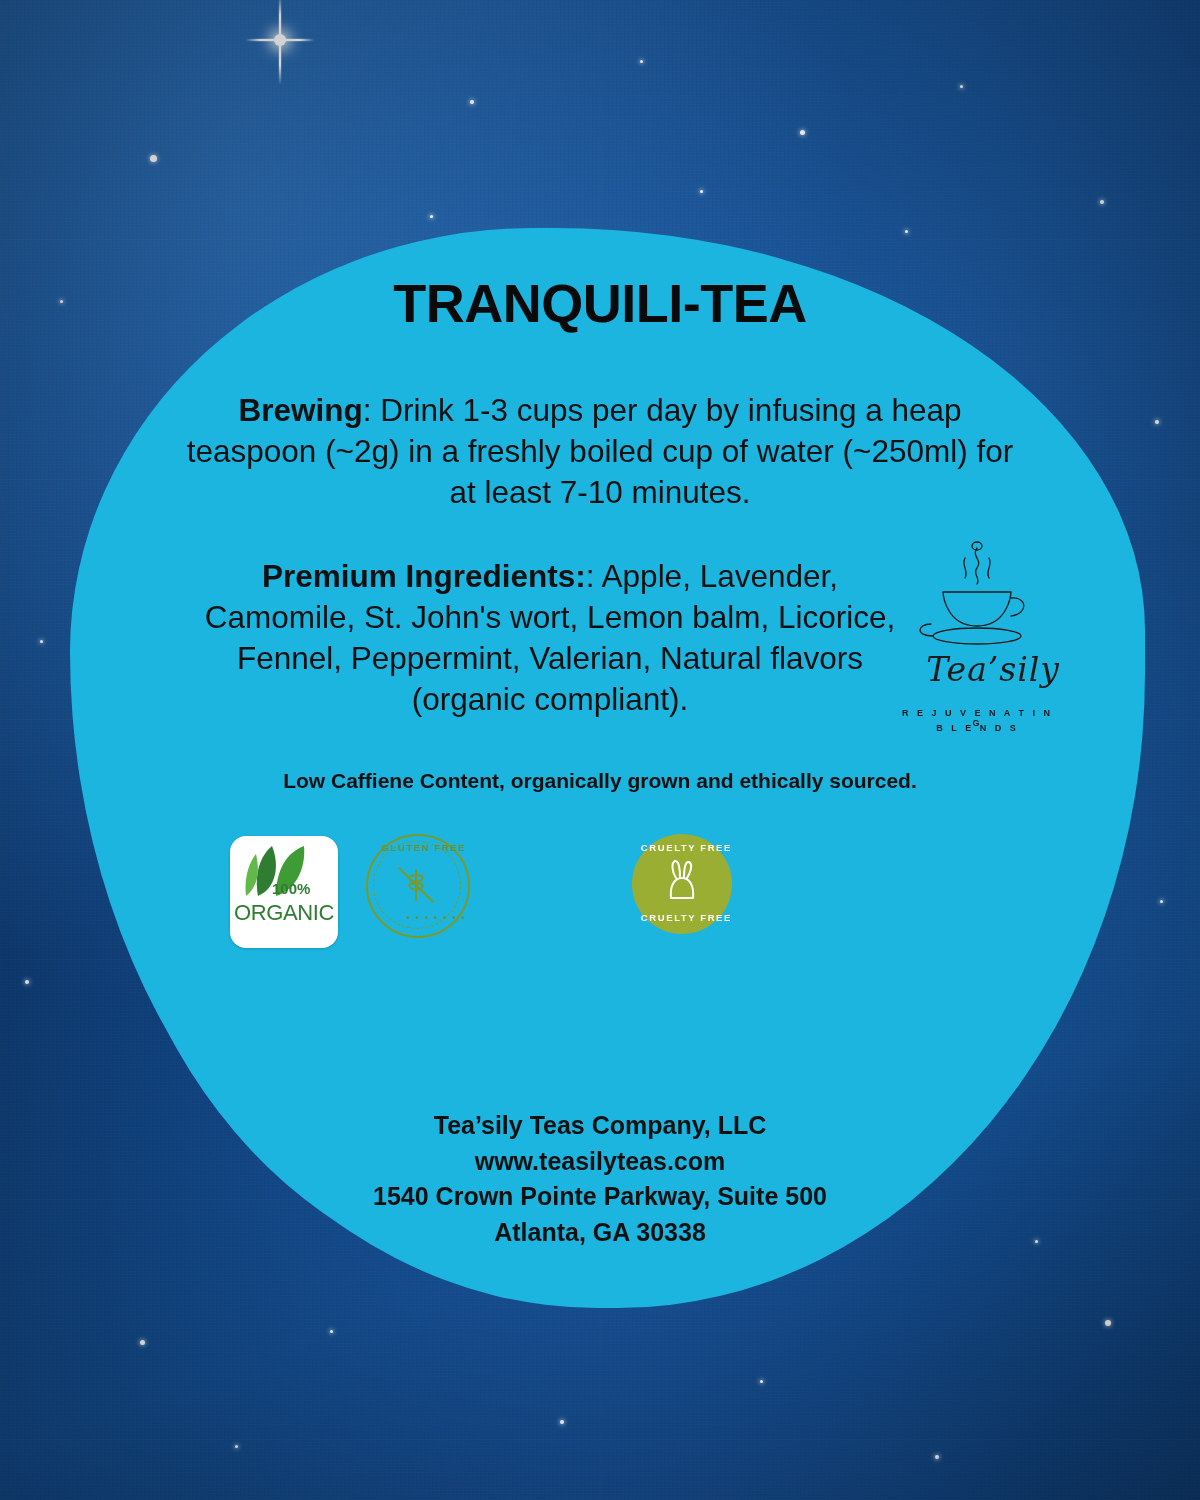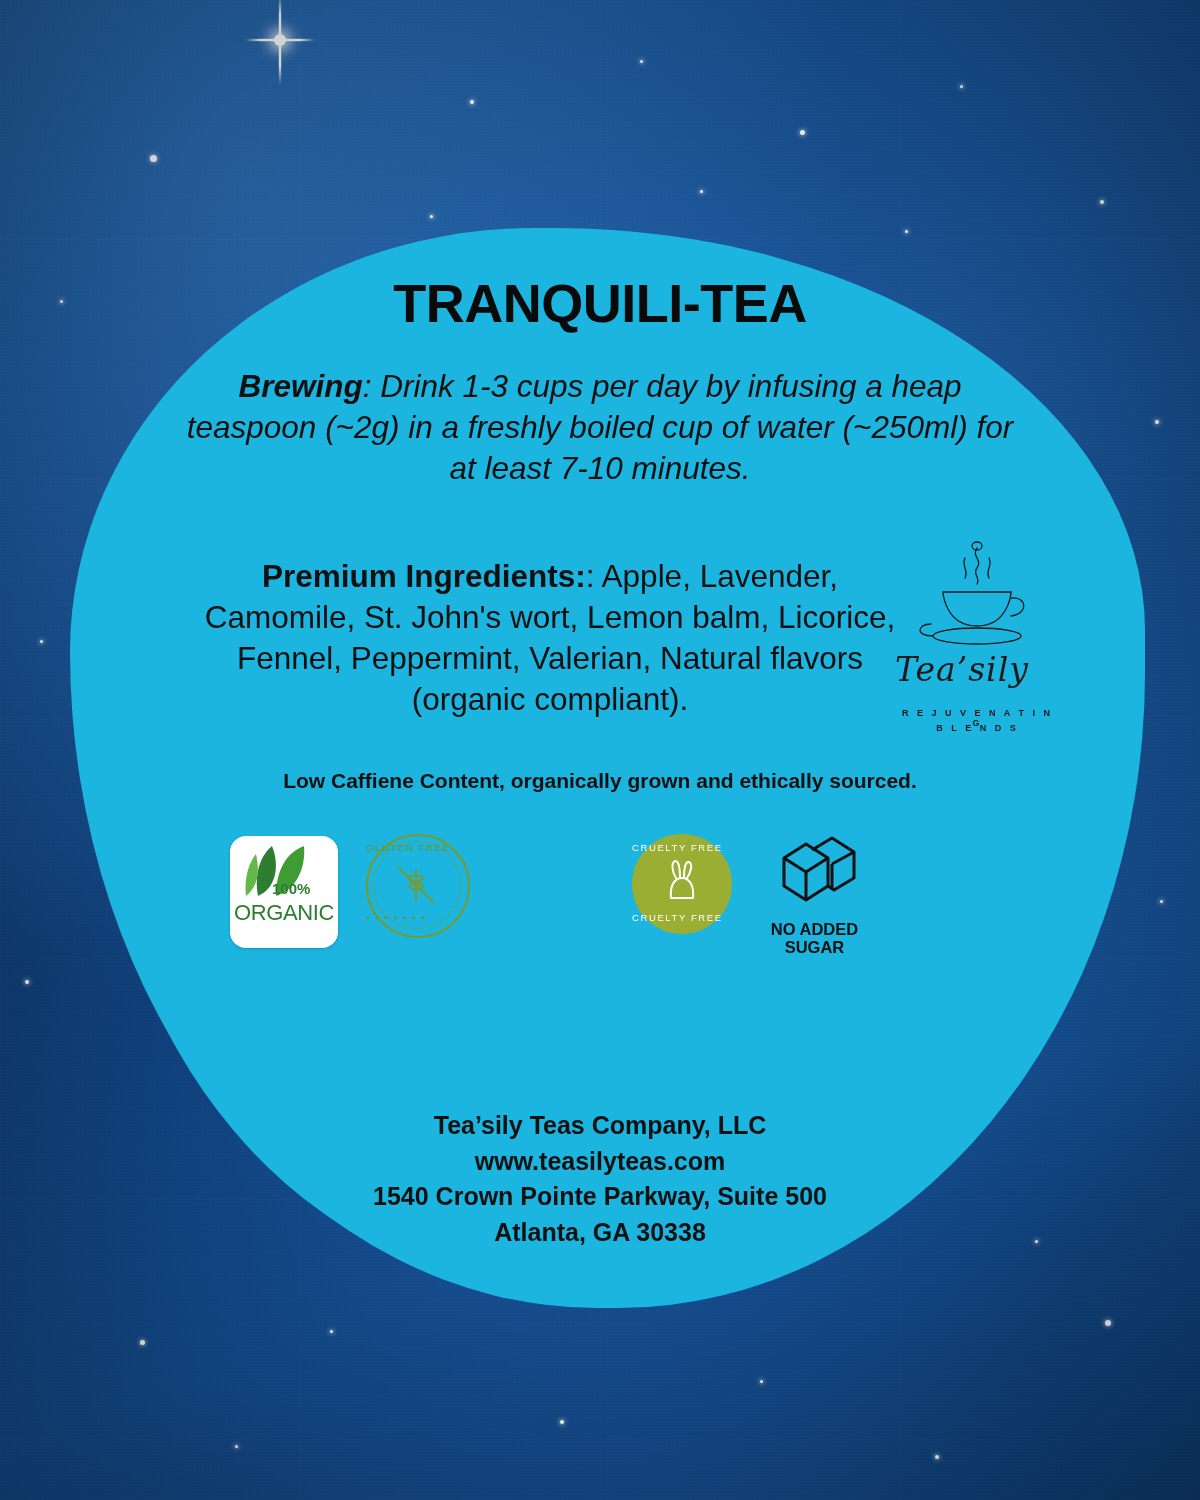--- a/index.html
+++ b/index.html
@@ -142,24 +142,23 @@
 
   .para {
     position: absolute;
     text-align: center;
     color: #111;
     line-height: 1.30;
   }
 
   .brewing {
     left: 180px;
-    top: 366px;
+    top: 390px;
     width: 840px;
     font-size: 31.5px;
-    font-style: italic;
   }
   .brewing b { font-weight: 700; }
 
   .ingredients {
     left: 200px;
     top: 556px;
     width: 700px;
     font-size: 31.5px;
   }
   .ingredients b { font-weight: 700; }
@@ -195,21 +194,21 @@
     top: 540px;
     width: 165px;
     height: 205px;
     color: #1a1a1a;
   }
   .logo-script {
     position: absolute;
     left: 0;
     top: 110px;
     width: 165px;
-    text-align: left;
+    text-align: right;
     font-family: "DejaVu Serif", serif;
     font-style: italic;
     font-size: 33px;
     letter-spacing: 1px;
   }
   .logo-sub1, .logo-sub2 {
     position: absolute;
     left: 0;
     width: 165px;
     text-align: center;
@@ -289,23 +288,23 @@
     position: absolute;
     left: 13px; top: 6px;
     width: 100px; height: 100px;
     border-radius: 50%;
     background: #9aae33;
   }
   .ring-text-top, .ring-text-bot {
     position: absolute;
     left: 13px;
     width: 100px;
-    text-align: left;
+    text-align: right;
     font-size: 9.5px;
-    font-weight: 400;
+    font-weight: 700;
     letter-spacing: 1.6px;
     color: #6f8f22;
   }
   .ring-text-top { top: 14px; }
   .ring-text-bot { top: 84px; }
   .ring-text-top.on-fill, .ring-text-bot.on-fill { color: #fff; }
   .ring-center-label {
     position: absolute;
     left: 13px; top: 70px;
     width: 100px;
@@ -459,34 +458,20 @@
           <g fill="none" stroke="#ffffff" stroke-width="2" stroke-linecap="round" stroke-linejoin="round">
             <path d="M13 20 C 9 14, 8 5, 12 3 C 16 2, 17 12, 17 19"></path>
             <path d="M24 20 C 28 14, 30 6, 26 4 C 22 3, 21 12, 21 19"></path>
             <path d="M19 20 C 28 20, 31 30, 30 40 L 8 40 C 7 30, 10 20, 19 20 Z"></path>
           </g>
         </svg>
         <div class="ring-text-top on-fill">CRUELTY FREE</div>
         <div class="ring-text-bot on-fill">CRUELTY FREE</div>
       </div>
 
-      <div class="badge b-sugar">
-        <svg style="position:absolute;left:18px;top:6px;" width="92" height="80" viewBox="0 0 92 80">
-          <g fill="none" stroke="#111" stroke-width="3" stroke-linejoin="round">
-            <path d="M14 24 L36 10 L58 24 L58 52 L36 66 L14 52 Z"></path>
-            <path d="M14 24 L36 38 L58 24 M36 38 L36 66"></path>
-            <path d="M42 16 L62 4 L84 18 L84 44 L64 56 L58 52"></path>
-            <path d="M62 30 L84 18 M62 30 L62 56"></path>
-          </g>
-        </svg>
-        <div class="cap sugar-caption">
-          <span>NO ADDED</span><br>
-          <span>SUGAR</span>
-        </div>
-      </div>
 
 
     </div>
 
 
     <div class="para company">
       <span>Tea’sily Teas Company, LLC</span><br>
       <span>www.teasilyteas.com</span><br>
       <span>1540 Crown Pointe Parkway, Suite 500</span><br>
       <span>Atlanta, GA 30338</span>

